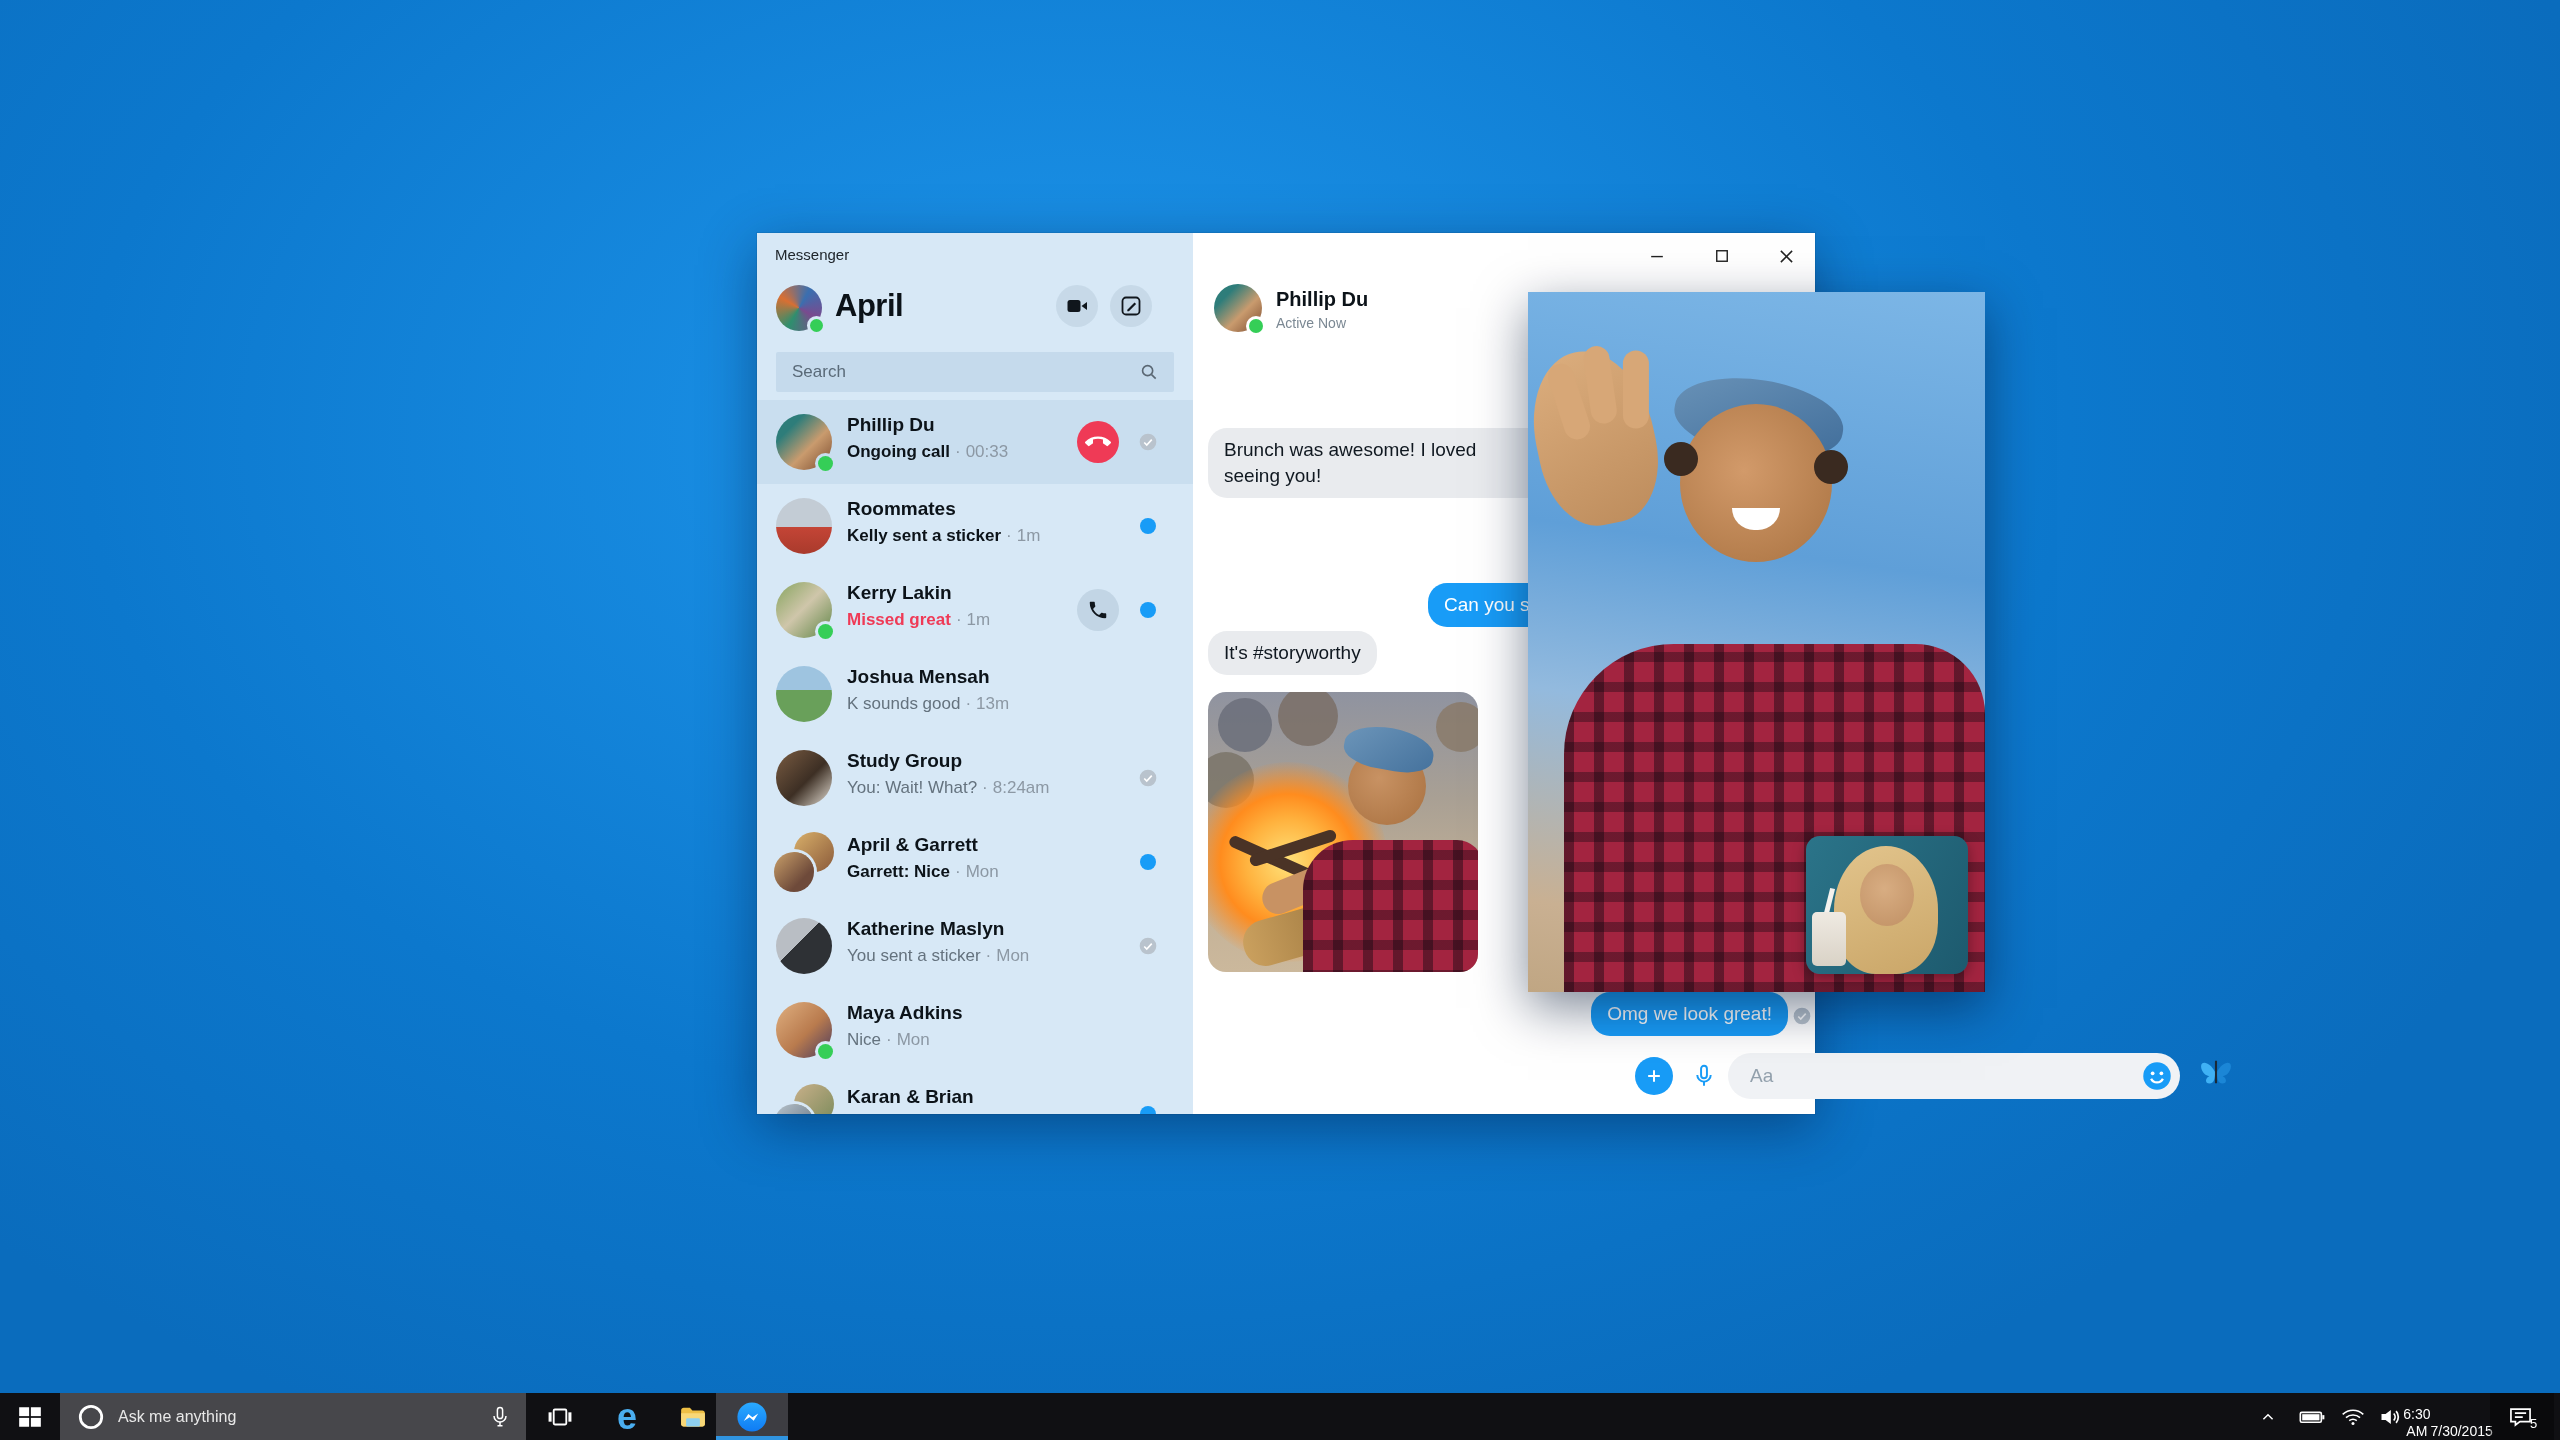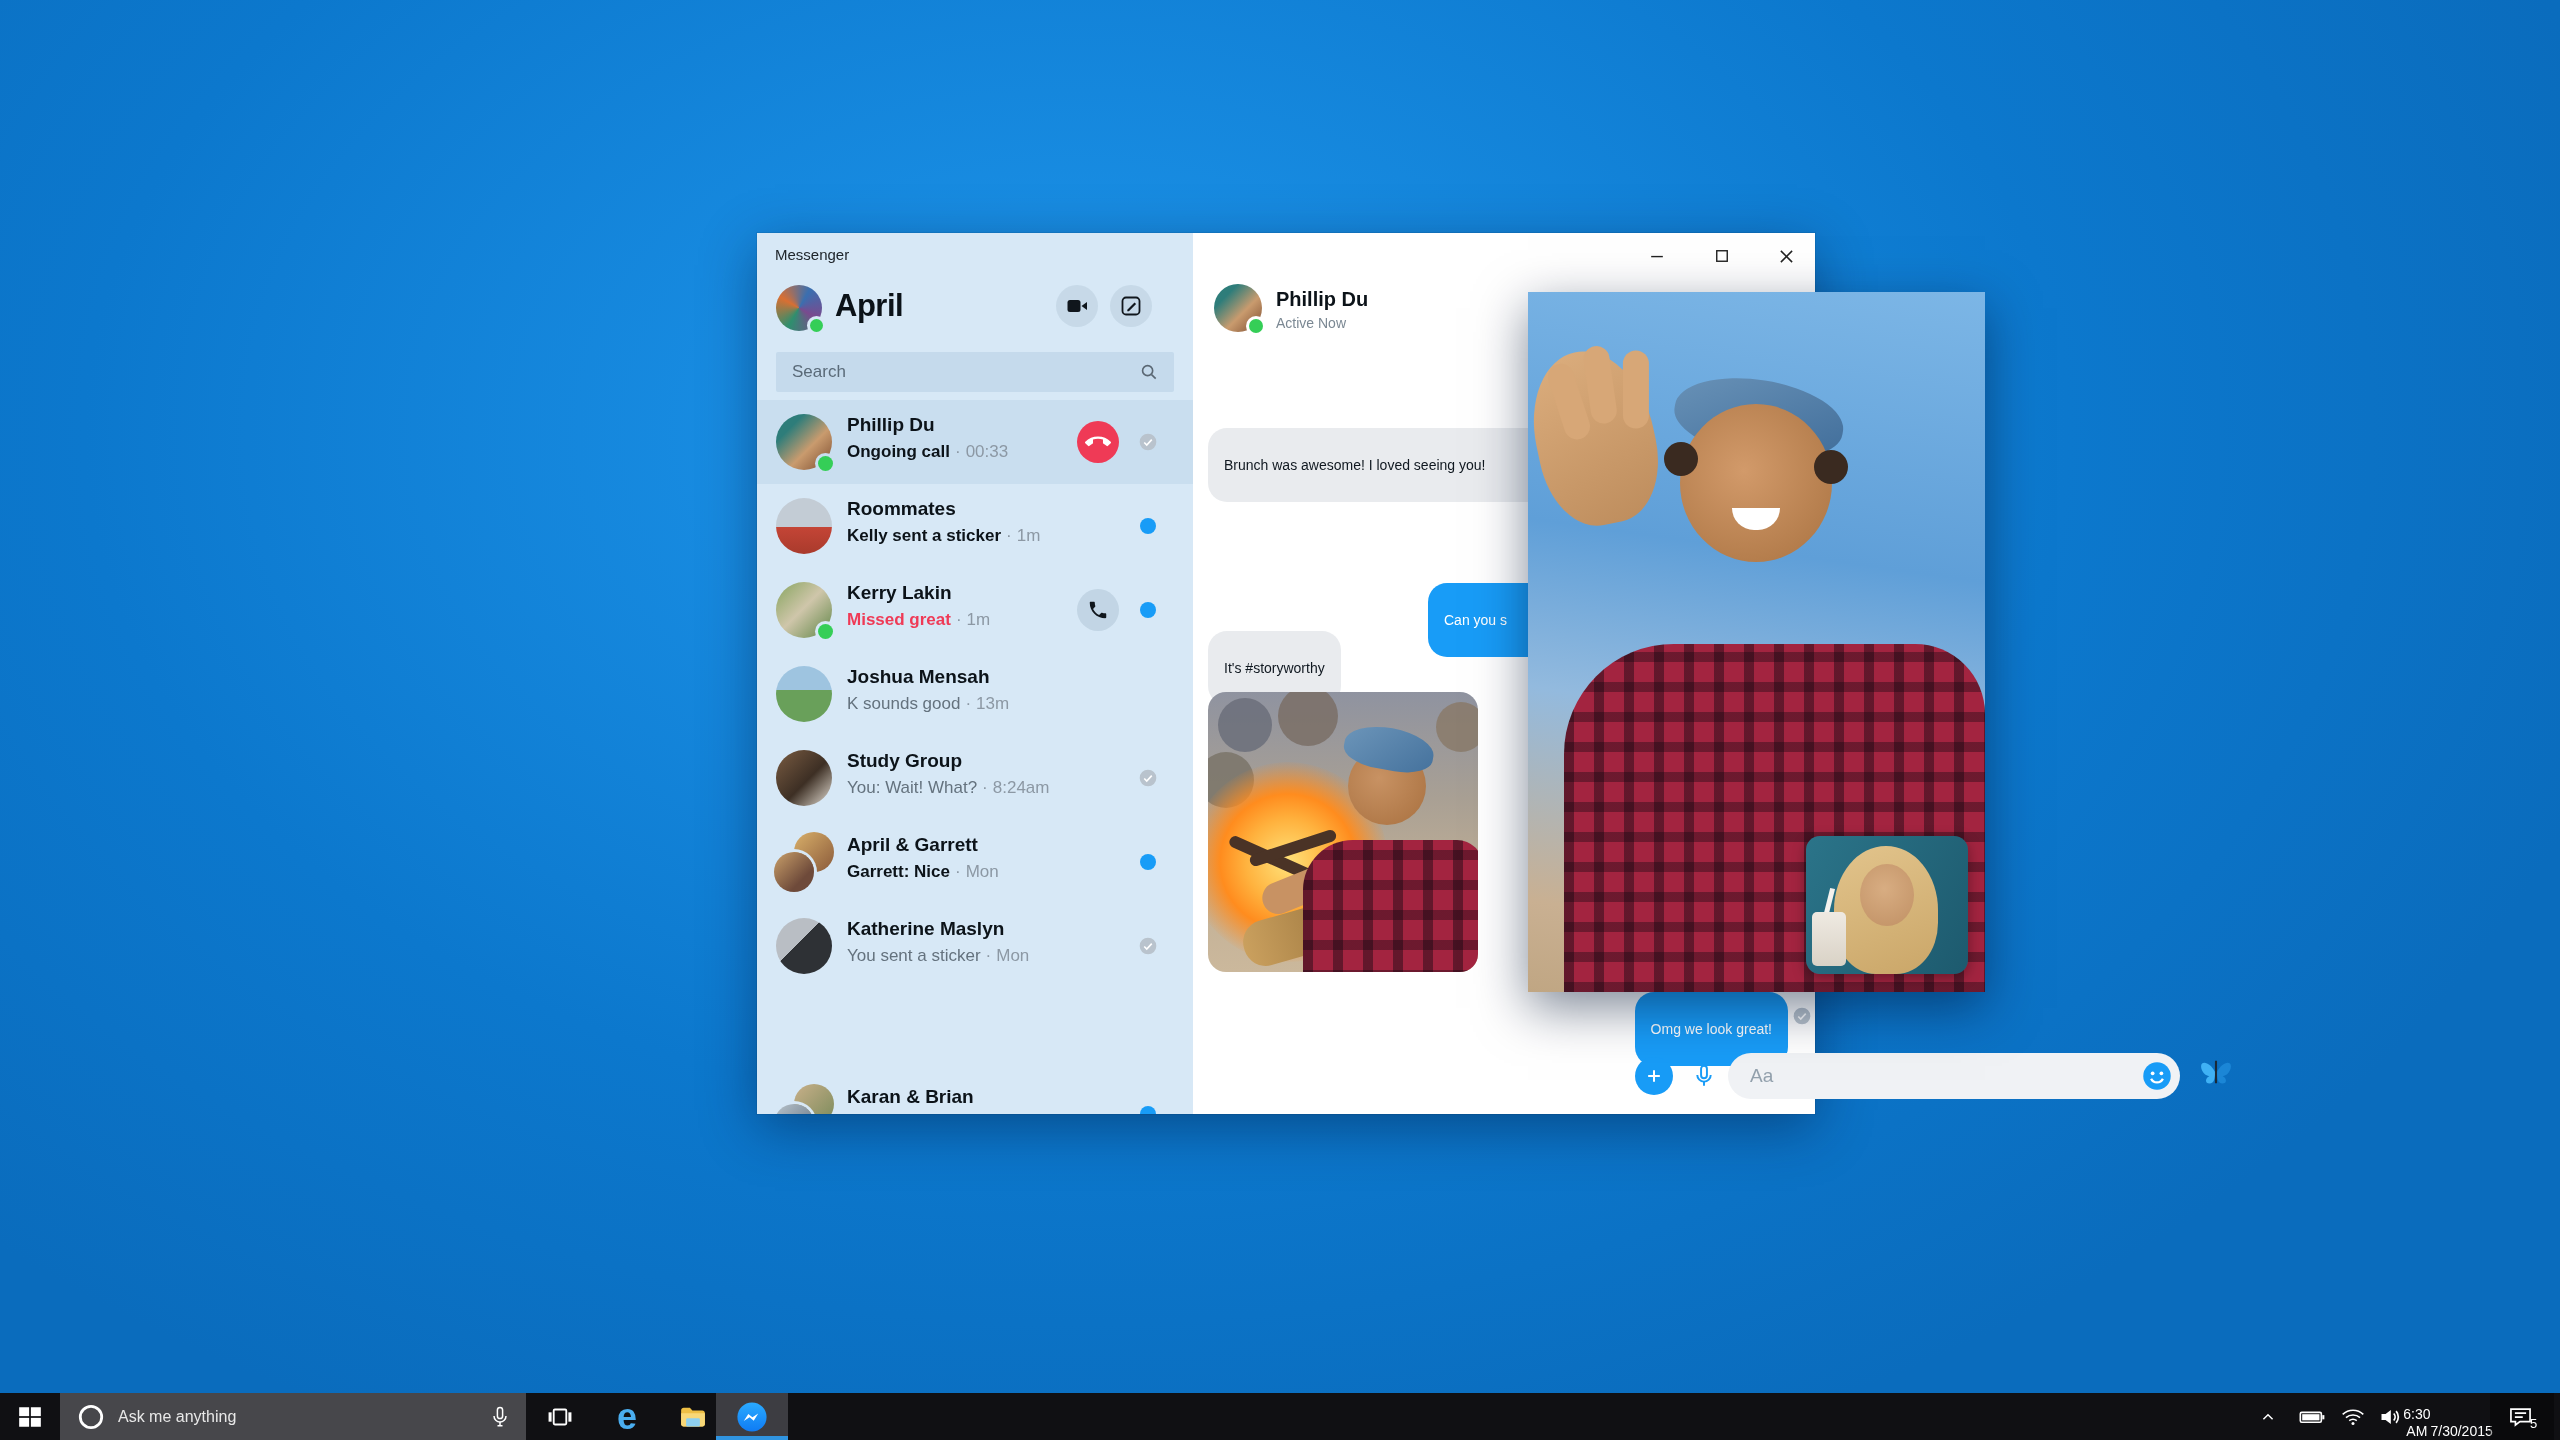--- a/index.html
+++ b/index.html
@@ -71,21 +71,21 @@
   .av9 .cb { background:linear-gradient(135deg,#b9c4cc,#5a6a7a); }
 
   
   .chat { position:absolute; left:436px; top:0; width:622px; height:100%; background:#fff; }
   .ch-avatar { position:absolute; left:21px; top:51px; width:48px; height:48px; border-radius:50%;
     background:linear-gradient(135deg,#2e7d7a 25%,#c99b6e 60%,#7a4a2e); }
   .ch-avatar .pres { box-shadow:0 0 0 3px #fff; }
   .ch-name { position:absolute; left:83px; top:55px; font-size:20px; font-weight:700; color:#0c1319; }
   .ch-status { position:absolute; left:83px; top:82px; font-size:14px; color:#7b8893; }
 
-  .bubble { position:absolute; font-size:14px; line-height:26px; padding:24px 16px; border-radius:19px; }
+  .bubble { position:absolute; font-size:19px; line-height:26px; padding:9px 16px; border-radius:19px; }
   .b-in { background:var(--bubble-gray); color:#101820; }
   .b-out { background:var(--accent); color:#fff; white-space:nowrap; }
   .b-brunch { left:15px; top:195px; width:338px; }
   .b-canyou { left:235px; top:350px; width:150px; overflow:hidden; }
   .b-story { left:15px; top:398px; }
   .b-omg { right:27px; top:759px; }
   .msg-check { position:absolute; left:599px; top:773px; width:20px; height:20px; color:var(--check-gray); display:flex; }
 
   .photo { position:absolute; left:15px; top:459px; width:270px; height:280px; border-radius:18px; overflow:hidden; cursor:pointer;
     background:linear-gradient(180deg,#8f93a0 0%,#a9a094 38%,#c2b096 70%,#cbb89c 100%); }
@@ -301,20 +301,27 @@
         <div class="rname">Katherine Maslyn</div>
         <div class="rprev"><span>You sent a sticker</span><span class="sep">·</span><span class="time">Mon</span></div>
         <span class="check">
           <svg width="20" height="20" viewBox="0 0 24 24">
               <circle cx="12" cy="12" r="10" fill="currentColor"></circle>
               <path d="M7.5 12.6l3 3 6-6.5" stroke="#fff" stroke-width="2" fill="none"></path>
             </svg>
         </span>
       </div>
 
+      <div class="crow" style="top:755px">
+        <div class="av av8">
+            <i class="pres"></i>
+          </div>
+        <div class="rname">Maya Adkins</div>
+        <div class="rprev"><span>Nice</span><span class="sep">·</span><span class="time">Mon</span></div>
+      </div>
 
       <div class="crow" style="top:839px">
         <div class="av duo av9">
             <i class="c ca"></i>
             <i class="c cb"></i>
           </div>
         <div class="rname">Karan &amp; Brian</div>
         <span class="dot"></span>
       </div>
     </div>

